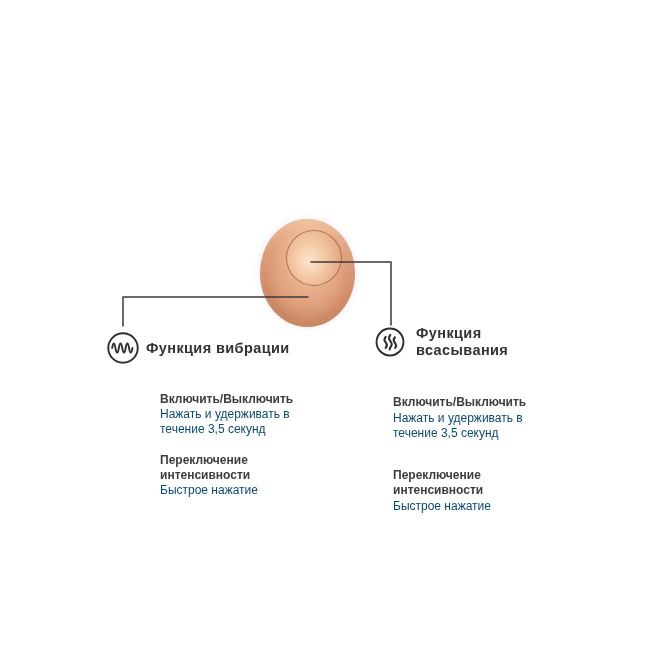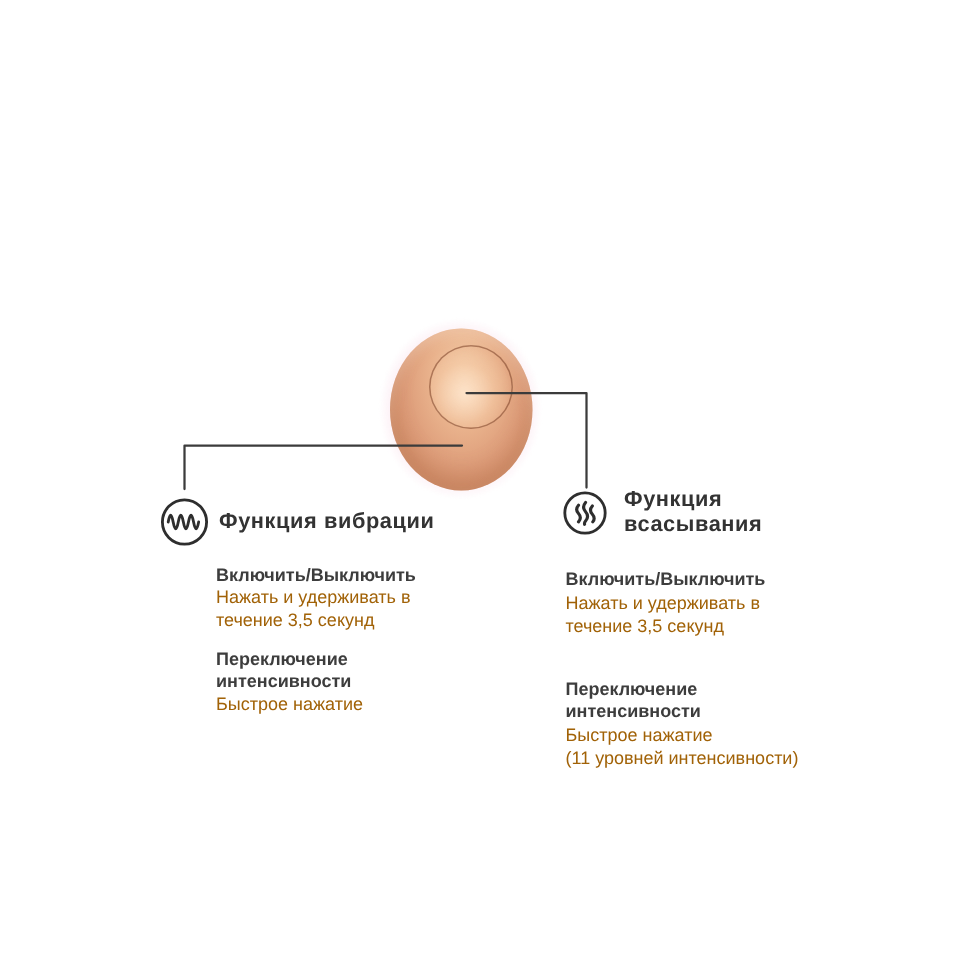--- a/index.html
+++ b/index.html
@@ -30,25 +30,25 @@
   
   .fn-title{
     position:absolute;font-size:14.5px;font-weight:700;color:#333333;letter-spacing:0.4px;
   }
   #vibration-title{left:146px;top:340px;white-space:nowrap;}
   #suction-title{left:416px;top:325px;line-height:17px;}
   
   .fn-block{position:absolute;font-size:12px;line-height:15px;}
   #vibration-block{left:144px;top:376px;width:170px;}
   #suction-block{left:377px;top:379px;width:190px;line-height:15.5px;}
-  .section{margin:0;}
+  .section{margin:16px;}
   #vibration-block .section + .section{margin-top:11px;}
   #suction-block .section + .section{margin-top:26px;}
   .heading-line{font-weight:700;color:#3d3d3d;}
-  .body-line{font-weight:400;color:#a16207;}
+  .body-line{font-weight:400;color:#0c4a6e;}
 </style>
 </head>
 <body>
 
 <div id="canvas">
 
   <div class="device-ring"></div>
   <div class="device-body"></div>
   <div class="device-button"></div>
 
@@ -96,17 +96,16 @@
   <div class="fn-block" id="suction-block">
     <div class="section">
       <div class="heading-line">Включить/Выключить</div>
       <div class="body-line">Нажать и удерживать в</div>
       <div class="body-line">течение 3,5 секунд</div>
     </div>
     <div class="section">
       <div class="heading-line">Переключение</div>
       <div class="heading-line">интенсивности</div>
       <div class="body-line">Быстрое нажатие</div>
-      <div class="body-line">(11 уровней интенсивности)</div>
     </div>
   </div>
 
 </div>
 
 </body></html>

